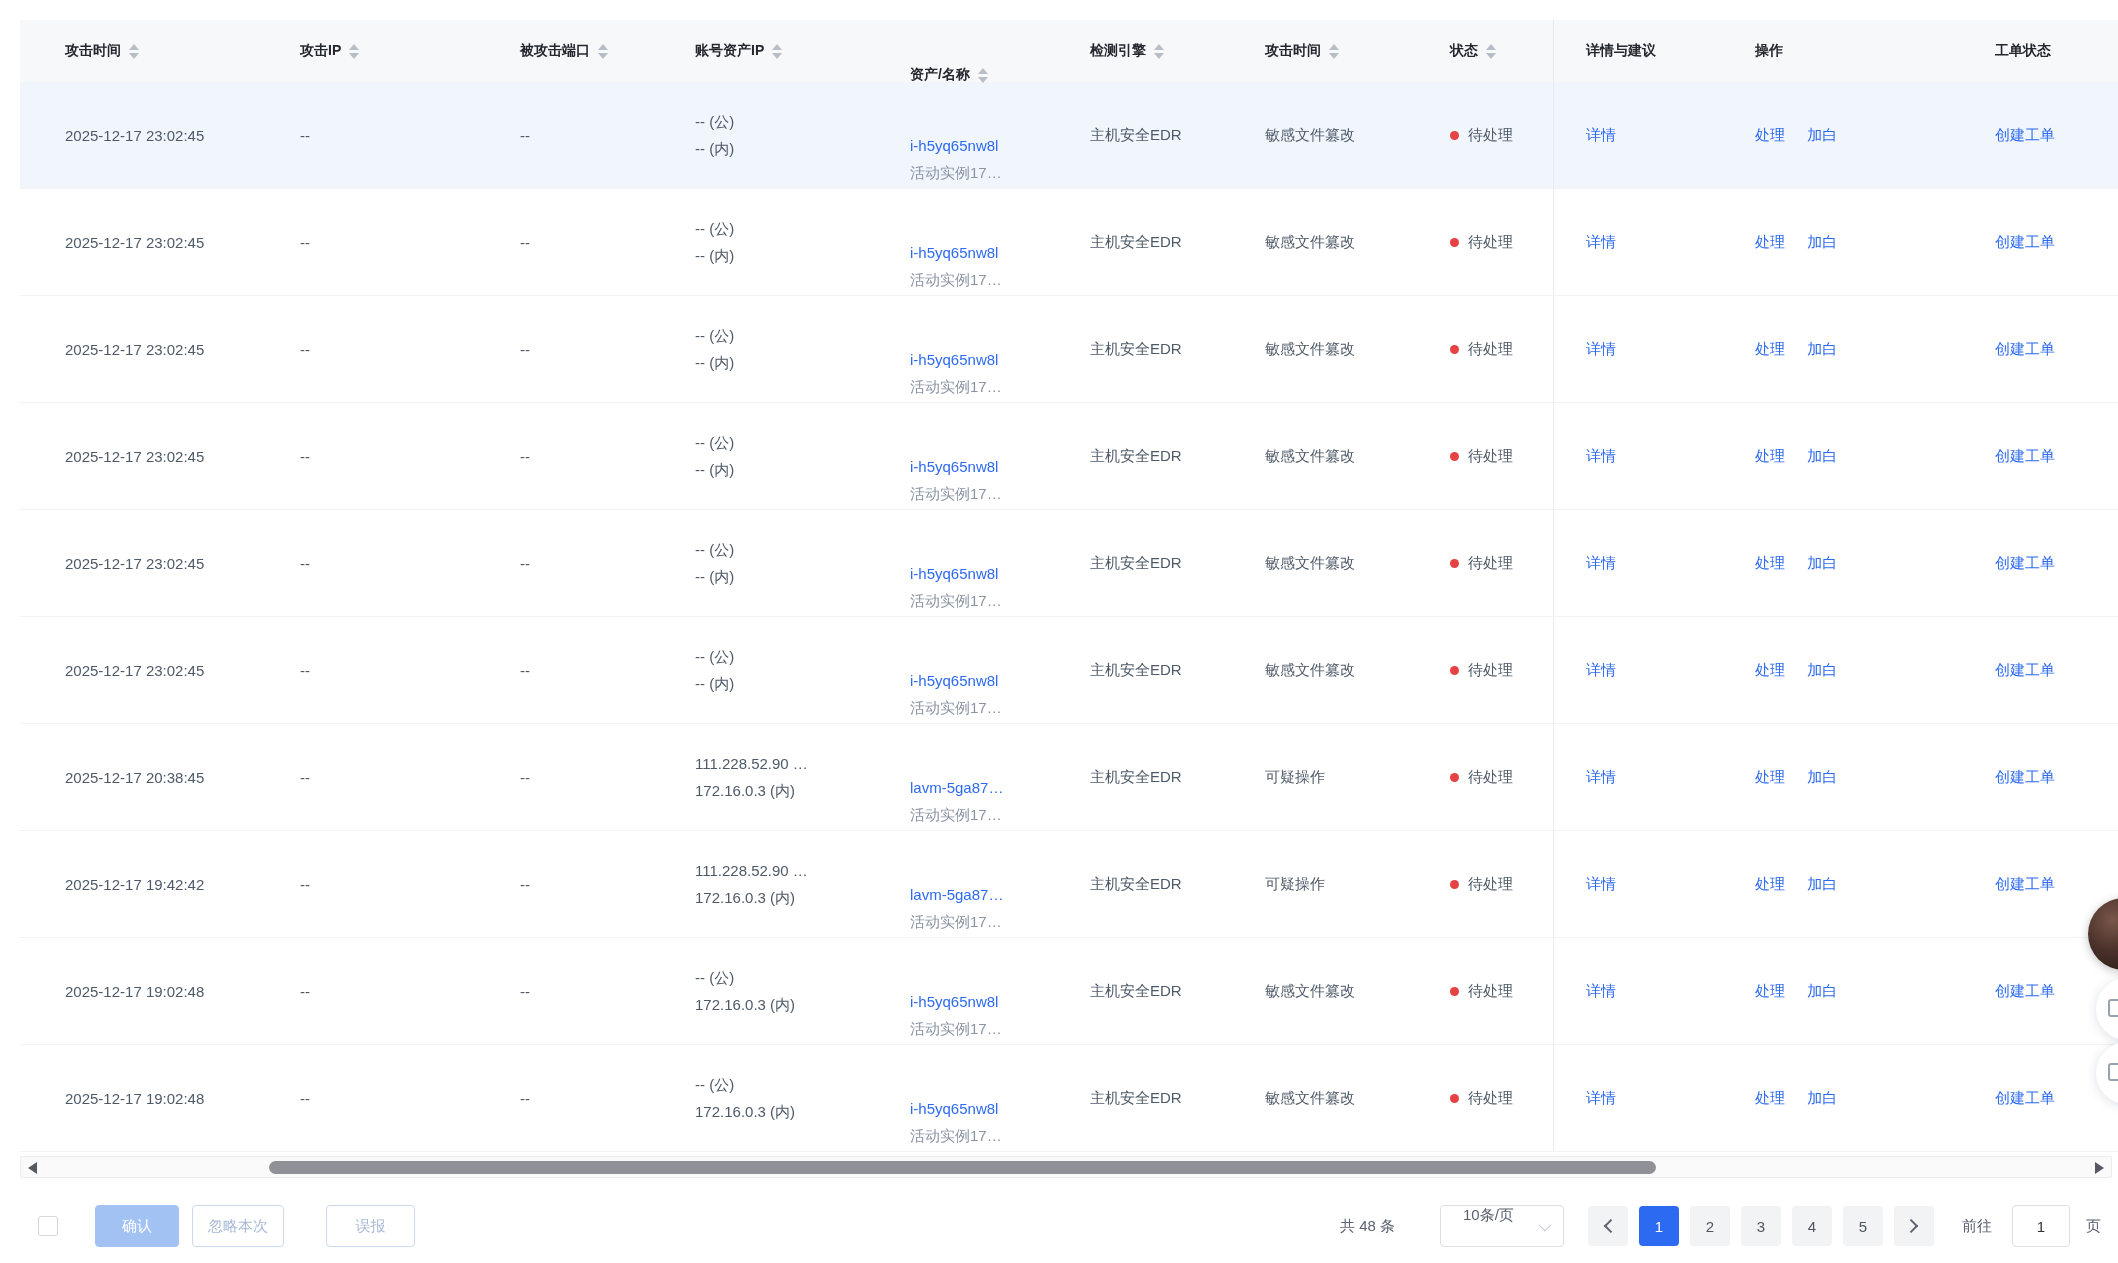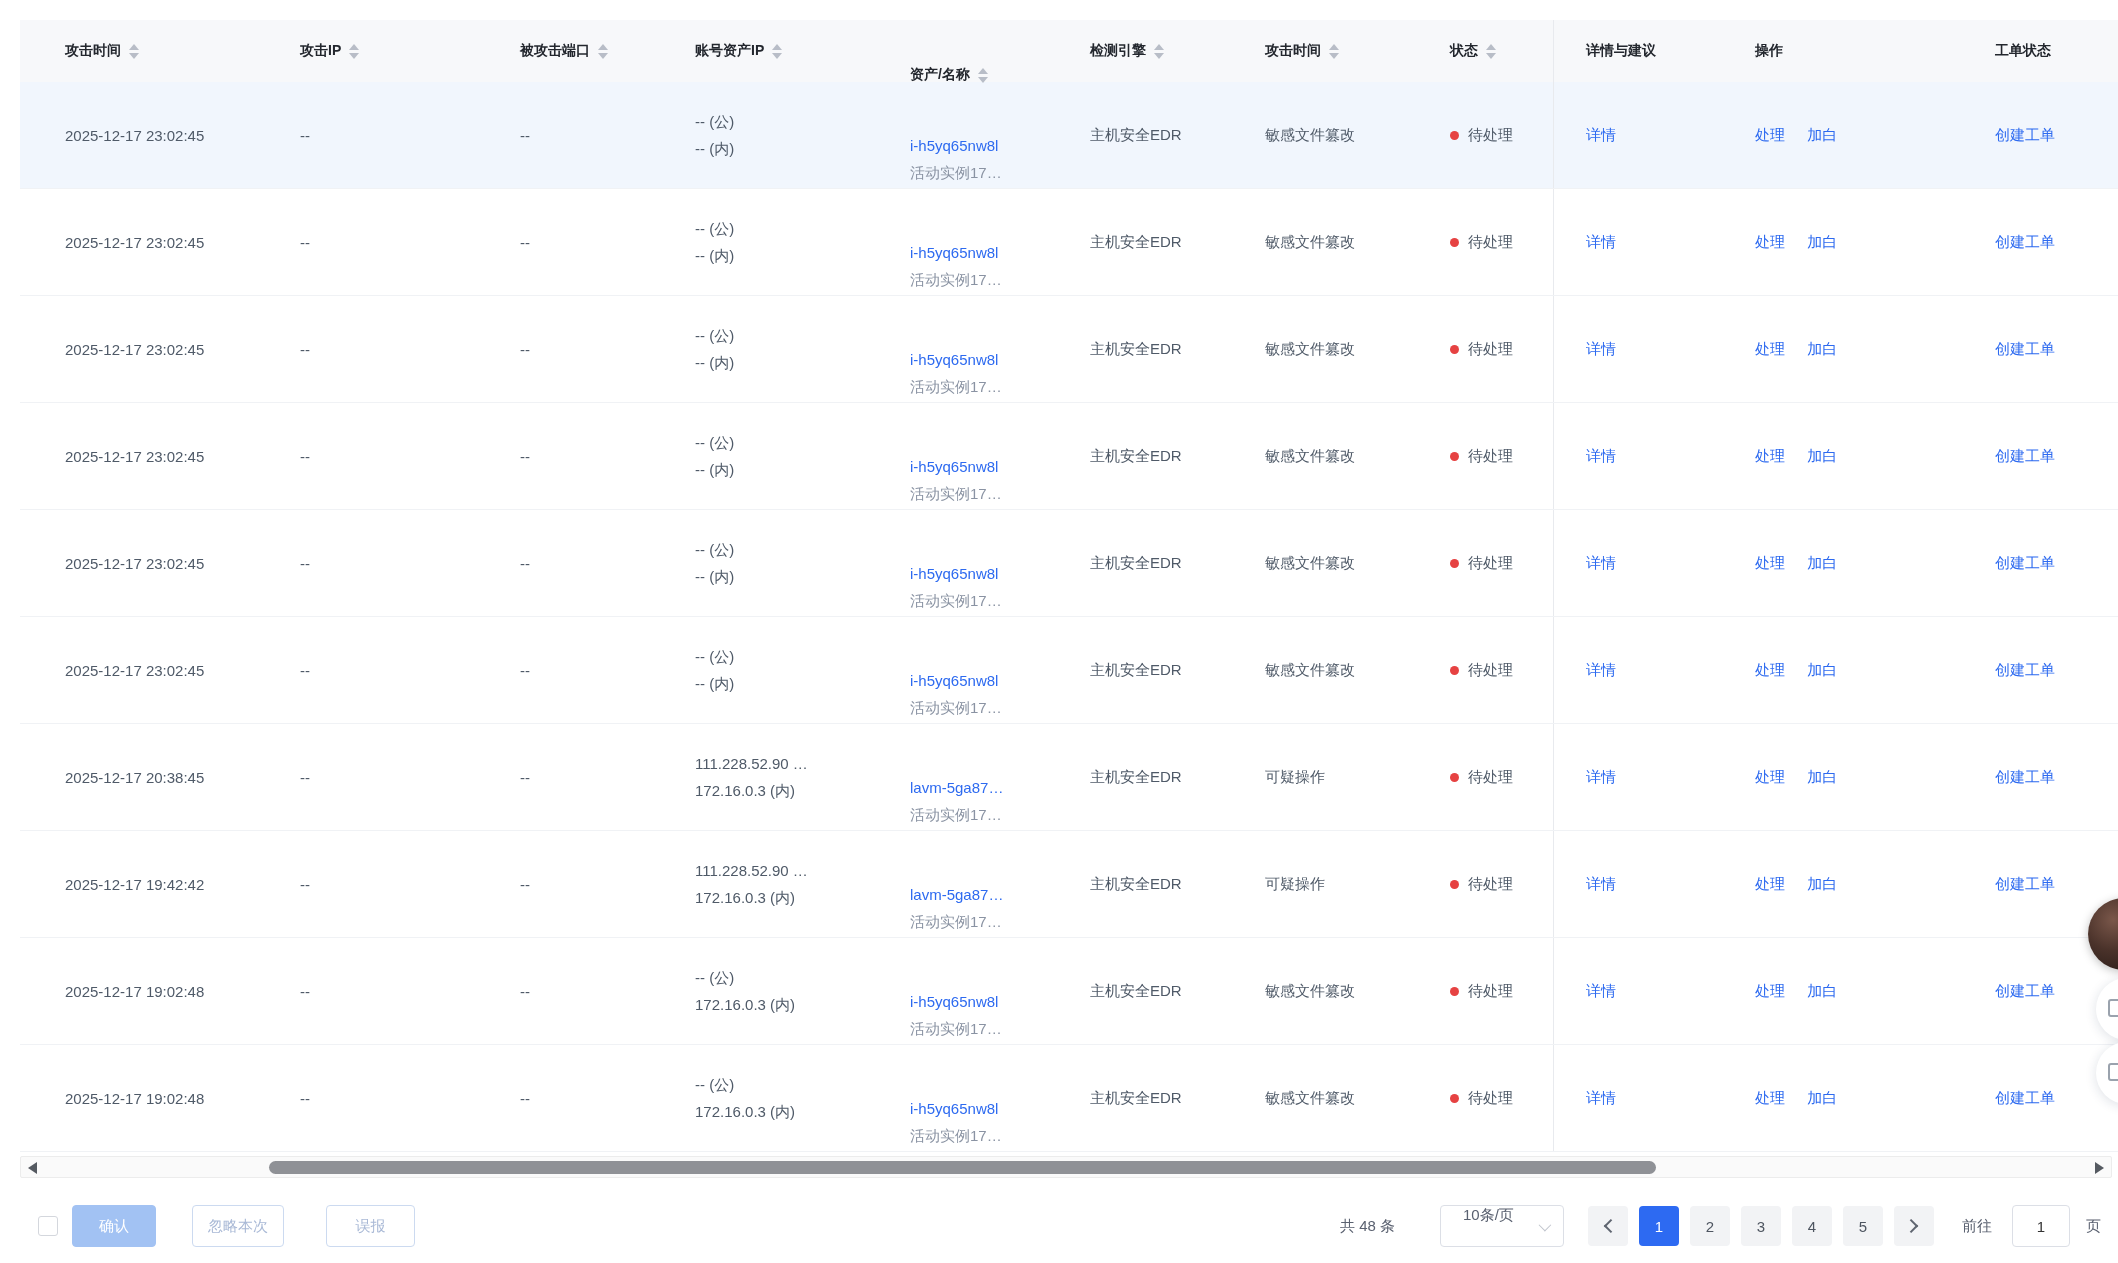--- a/index.html
+++ b/index.html
@@ -51,21 +51,21 @@
   .hthumb { position:absolute; left:248px; top:4px; width:1387px; height:13px; border-radius:7px; background:#8f9196; cursor:grab; }
   .harrow { position:absolute; top:5px; width:0; height:0; cursor:pointer; }
   .harrow.left  { left:7px;  border-top:6px solid transparent; border-bottom:6px solid transparent; border-right:9px solid #555a61; }
   .harrow.right { right:7px; border-top:6px solid transparent; border-bottom:6px solid transparent; border-left:9px solid #555a61; }
   
   .checkbox {
     position:absolute; left:38px; top:1216px; width:20px; height:20px;
     background:#fff; border:1px solid #d4d7dd; border-radius:3px; cursor:pointer;
   }
   .btn { position:absolute; top:1205px; height:42px; border-radius:4px; font-size:15px; font-family:inherit; cursor:pointer; }
-  .btn-confirm { left:72px; width:84px; background:#a2c2f3; border:1px solid #a2c2f3; color:#fff; }
+  .btn-confirm { left:95px; width:84px; background:#a2c2f3; border:1px solid #a2c2f3; color:#fff; }
   .btn-ghost { background:#fff; border:1px solid #ccdaf0; color:#a9b9d6; }
   .btn-ignore { left:192px; width:92px; }
   .btn-false  { left:326px; width:89px; }
   .total-label { position:absolute; left:1340px; top:1205px; height:42px; line-height:42px; color:#5a6170; }
   .page-size {
     position:absolute; left:1440px; top:1205px; width:124px; height:42px;
     border:1px solid #dcdfe6; border-radius:4px; background:#fff; color:#5a6170;
     display:flex; align-items:flex-start; padding-left:22px; cursor:pointer;
   }
   .chev-down {

